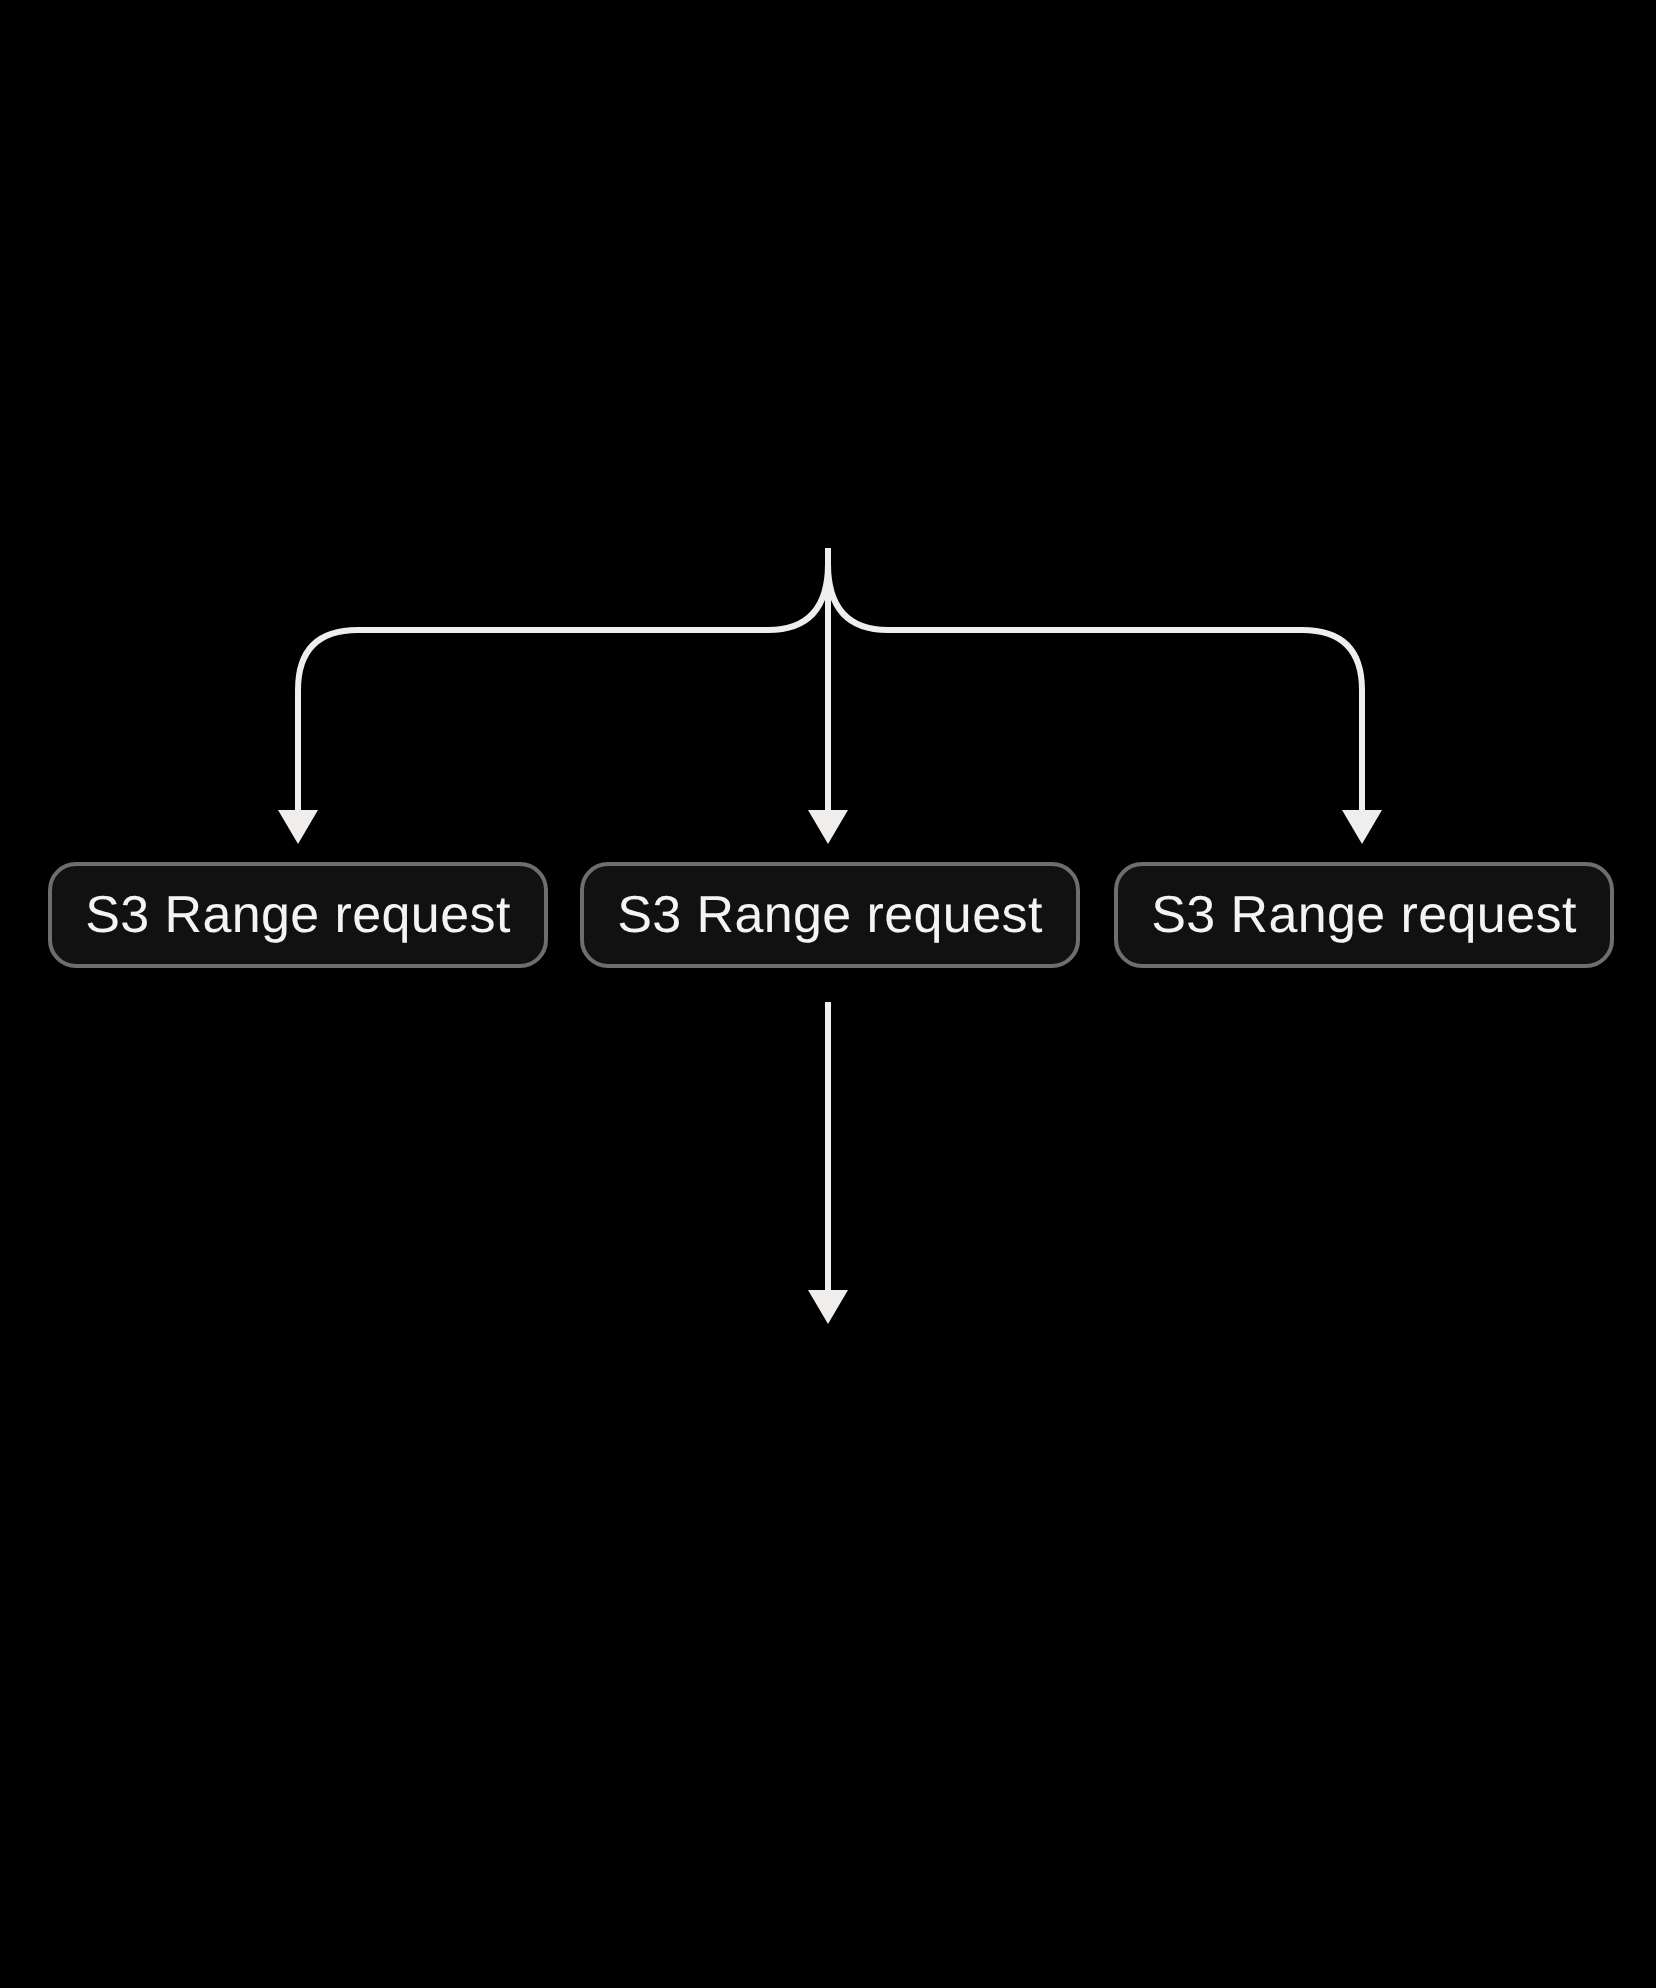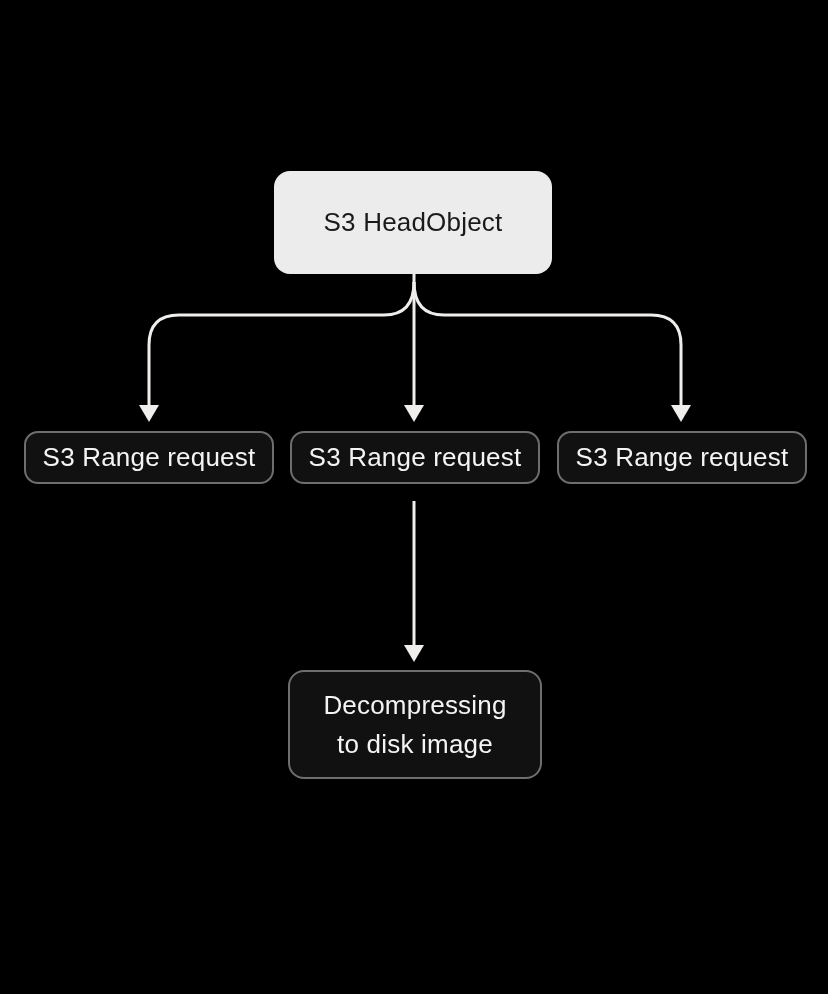--- a/index.html
+++ b/index.html
@@ -78,34 +78,27 @@
     <path d="M 414 282 Q 414 315 444 315 L 651 315 Q 681 315 681 345 L 681 405" fill="none" stroke-width="3" stroke-linejoin="round" stroke-linecap="butt" stroke="#efeeec"></path>
 
     <path d="M 414 501 L 414 646" fill="none" stroke-width="3" stroke-linecap="butt" stroke="#efeeec"></path>
 
     <polygon points="149,422 139,405 159,405" fill="#efeeec"></polygon>
     <polygon points="414,422 404,405 424,405" fill="#efeeec"></polygon>
     <polygon points="681,422 671,405 691,405" fill="#efeeec"></polygon>
     <polygon points="414,662 404,645 424,645" fill="#efeeec"></polygon>
   </svg>
 
-  <div class="node node-light">
-    <span>S3 HeadObject</span>
-  </div>
 
   <div class="node node-dark node-range node-range-1">
     <span>S3 Range request</span>
   </div>
 
   <div class="node node-dark node-range node-range-2">
     <span>S3 Range request</span>
   </div>
 
   <div class="node node-dark node-range node-range-3">
     <span>S3 Range request</span>
   </div>
 
-  <div class="node node-dark node-decompress">
-    <span>Decompressing
-to disk image</span>
-  </div>
 
 </div>
 
 </body></html>

